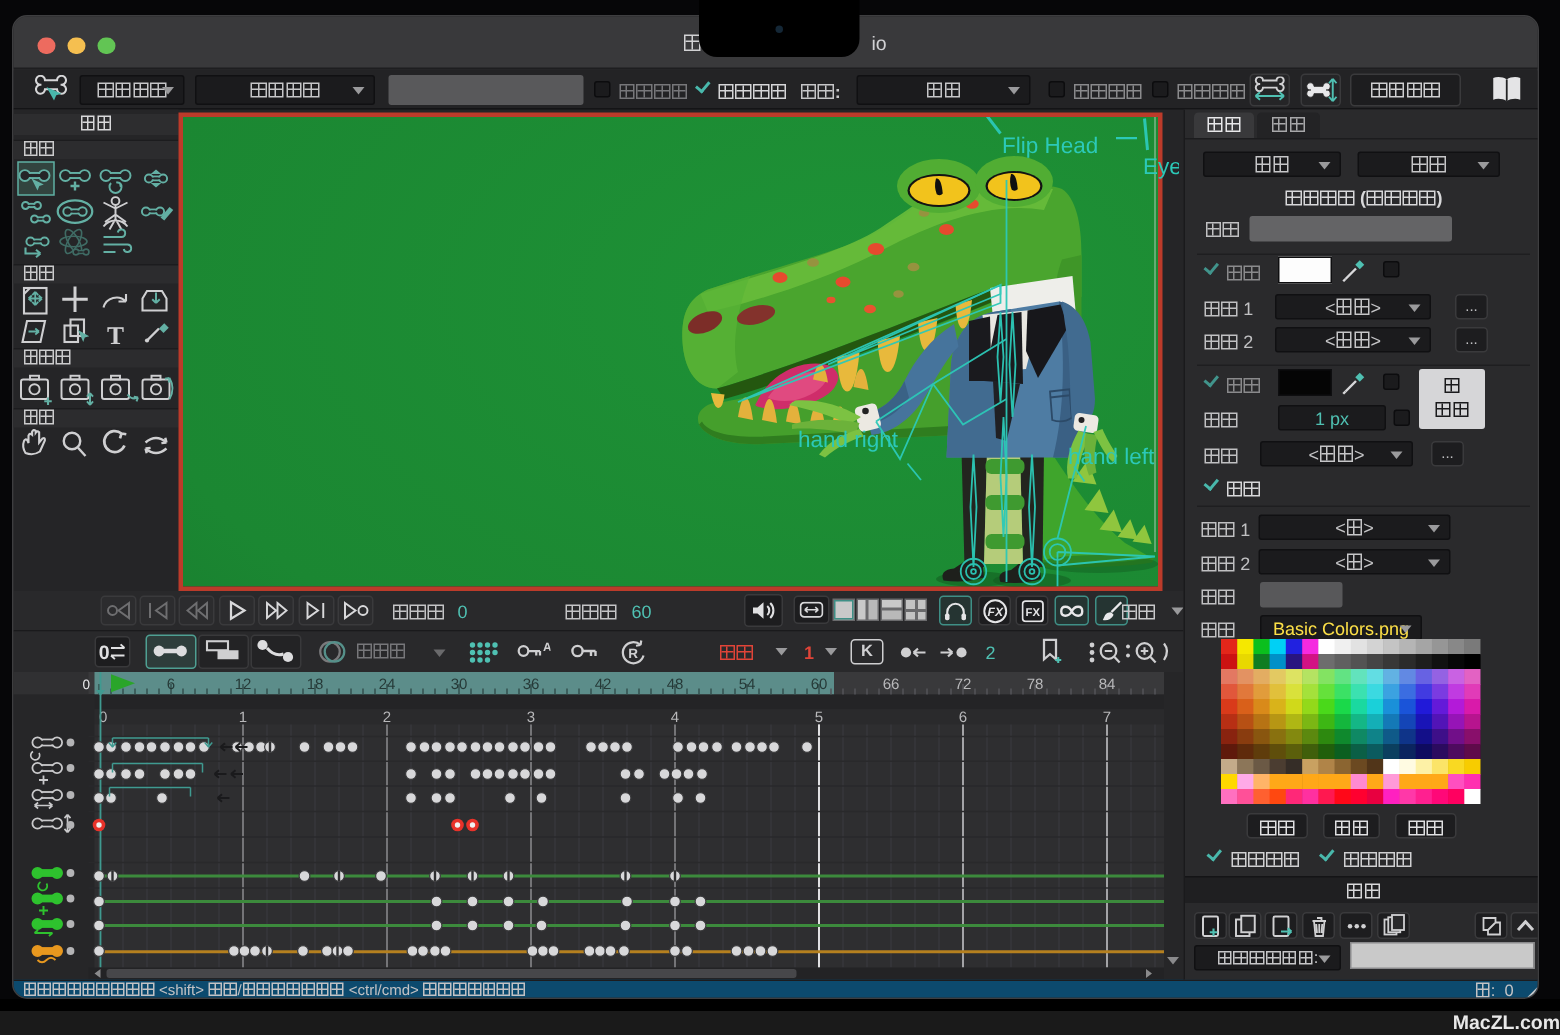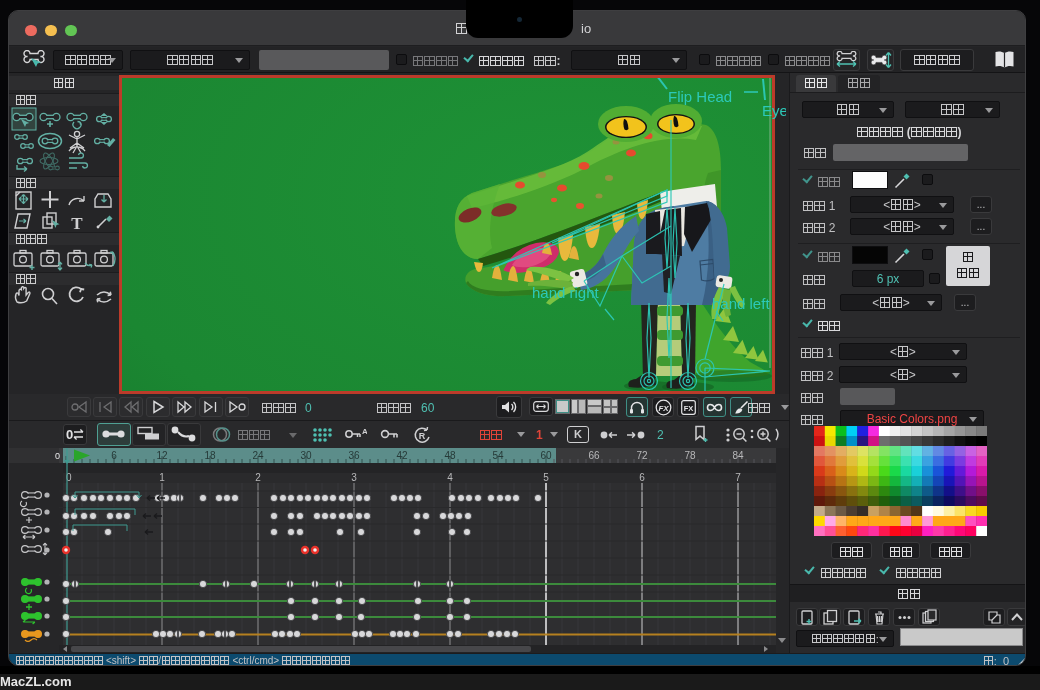--- a/index.html
+++ b/index.html
@@ -971,36 +971,36 @@
       <div class="lbl" style="left:27px;top:177px;font-size:12px;color:#8a8a8c"><i class="cj"></i><i class="cj"></i></div>
       <div class="ab" style="left:62px;top:173px;width:36px;height:18px;background:#050505;border:1px solid #0e0e10"></div>
       <svg class="ab" style="left:104px;top:173px" width="18" height="18" viewBox="0 0 18 18">
         <path d="M3 15 l7 -7" stroke="#d8d8da" stroke-width="1.6"></path>
         <path d="M9.5 5.5 l3 -3 l3 3 l-3 3 Z" fill="#4fc0b2"></path>
         <path d="M3 15 l-1.5 1.5" stroke="#d8d8da" stroke-width="1.6"></path>
       </svg>
       <div class="chk" style="left:132px;top:176px"></div>
       <div class="ab" style="left:156px;top:173px;width:44px;height:40px;background:#d6d6d8;border-radius:2px;color:#1a1a1c;font-size:12px;font-weight:bold;text-align:center;padding-top:3px;line-height:16px"><i class="cj"></i><br><i class="cj"></i><i class="cj"></i></div>
       <div class="lbl" style="left:12px;top:200px;font-size:12px;color:#c0c0c2"><i class="cj"></i><i class="cj"></i></div>
-      <div class="ab" style="left:62px;top:197px;width:72px;height:17px;background:#1b1b1d;border:1px solid #101012;border-radius:2px;color:#4fc0b2;font-size:12px;text-align:center;line-height:16px">6 px</div>
+      <div class="ab" style="left:62px;top:197px;width:72px;height:17px;background:#1b1b1d;border:1px solid #101012;border-radius:2px;color:#4fc0b2;font-size:12px;text-align:center;line-height:16px">1 px</div>
       <div class="chk" style="left:139px;top:200px"></div>
       <div class="lbl" style="left:12px;top:224px;font-size:12px;color:#c0c0c2"><i class="cj"></i><i class="cj"></i></div>
       <div class="dd" style="left:50px;top:221px;width:102px;height:17px;color:#c6c6c8">&lt;<i class="cj"></i><i class="cj"></i>&gt;<span class="da"></span></div>
       <div class="btn" style="left:164px;top:221px;width:22px;height:17px;background:#1d1d1f;color:#c0c0c2;font-size:10px">...</div>
       <div class="tick" style="left:11px;top:245px"></div>
       <div class="lbl" style="left:27px;top:246px;font-size:12px;color:#d8d8da;font-weight:bold"><i class="cj"></i><i class="cj"></i></div>
       <div class="ab" style="left:8px;top:264px;width:222px;height:1px;background:#1e1e20"></div>
       <div class="lbl" style="left:10px;top:273px;font-size:12px;color:#c0c0c2"><i class="cj"></i><i class="cj"></i> 1</div>
       <div class="dd" style="left:49px;top:270px;width:128px;height:17px;color:#c6c6c8">&lt;<i class="cj"></i>&gt;<span class="da"></span></div>
       <div class="lbl" style="left:10px;top:296px;font-size:12px;color:#c0c0c2"><i class="cj"></i><i class="cj"></i> 2</div>
       <div class="dd" style="left:49px;top:293px;width:128px;height:17px;color:#c6c6c8">&lt;<i class="cj"></i>&gt;<span class="da"></span></div>
       <div class="lbl" style="left:10px;top:318px;font-size:12px;color:#c0c0c2"><i class="cj"></i><i class="cj"></i></div>
       <div class="ab" style="left:50px;top:315px;width:55px;height:17px;background:#58585a;border-radius:2px"></div>
       <div class="lbl" style="left:10px;top:340px;font-size:12px;color:#c0c0c2"><i class="cj"></i><i class="cj"></i></div>
-      <div class="dd" style="left:50px;top:337px;width:144px;height:17px;color:#ef4444">Basic Colors.png<span class="da"></span></div>
+      <div class="dd" style="left:50px;top:337px;width:108px;height:17px;color:#fde047">Basic Colors.png<span class="da"></span></div>
       <svg class="ab" style="left:24px;top:353px" width="173" height="110" viewBox="0 0 173 110">
         <rect x="0" y="0" width="173" height="110" fill="#111"></rect>
         <rect x="0.0" y="0.0" width="11.2" height="10.4" fill="#e3261a"></rect>
         <rect x="10.8" y="0.0" width="11.2" height="10.4" fill="#f5e800"></rect>
         <rect x="21.6" y="0.0" width="11.2" height="10.4" fill="#0bbf1d"></rect>
         <rect x="32.4" y="0.0" width="11.2" height="10.4" fill="#00d0f5"></rect>
         <rect x="43.2" y="0.0" width="11.2" height="10.4" fill="#2121e0"></rect>
         <rect x="54.1" y="0.0" width="11.2" height="10.4" fill="#f52ae0"></rect>
         <rect x="64.9" y="0.0" width="11.2" height="10.4" fill="#ffffff"></rect>
         <rect x="75.7" y="0.0" width="11.2" height="10.4" fill="#f0f0f0"></rect>
@@ -1232,12 +1232,12 @@
       <div class="ab" style="left:110px;top:555px;width:123px;height:18px;background:#c9c9c9;border:1px solid #8a8a8c"></div>
 </div>
 <svg class="ab" style="left:1008px;top:646px" width="9" height="9" viewBox="0 0 9 9">
       <path d="M9 0 V9 H0 Z" fill="#c9c9cb"></path>
     </svg>
 </div>
 <div class="ab" style="left:466px;top:0;width:107px;height:38px;background:#000;border-radius:0 0 12px 12px">
     <div class="ab" style="left:51px;top:17px;width:5px;height:5px;border-radius:50%;background:#142736"></div>
   </div>
 <div class="ab" style="left:0;top:666px;width:1040px;height:24px;background:#000"></div>
-<div class="ab" style="left:0;top:674px;width:1040px;height:16px;background:#1a1a1a;color:#e8e8e8;font-weight:bold;font-size:13px;text-align:left;line-height:15px">MacZL.com</div>
+<div class="ab" style="left:0;top:674px;width:1040px;height:16px;background:#1a1a1a;color:#e8e8e8;font-weight:bold;font-size:13px;text-align:right;line-height:15px">MacZL.com</div>
 </body></html>

